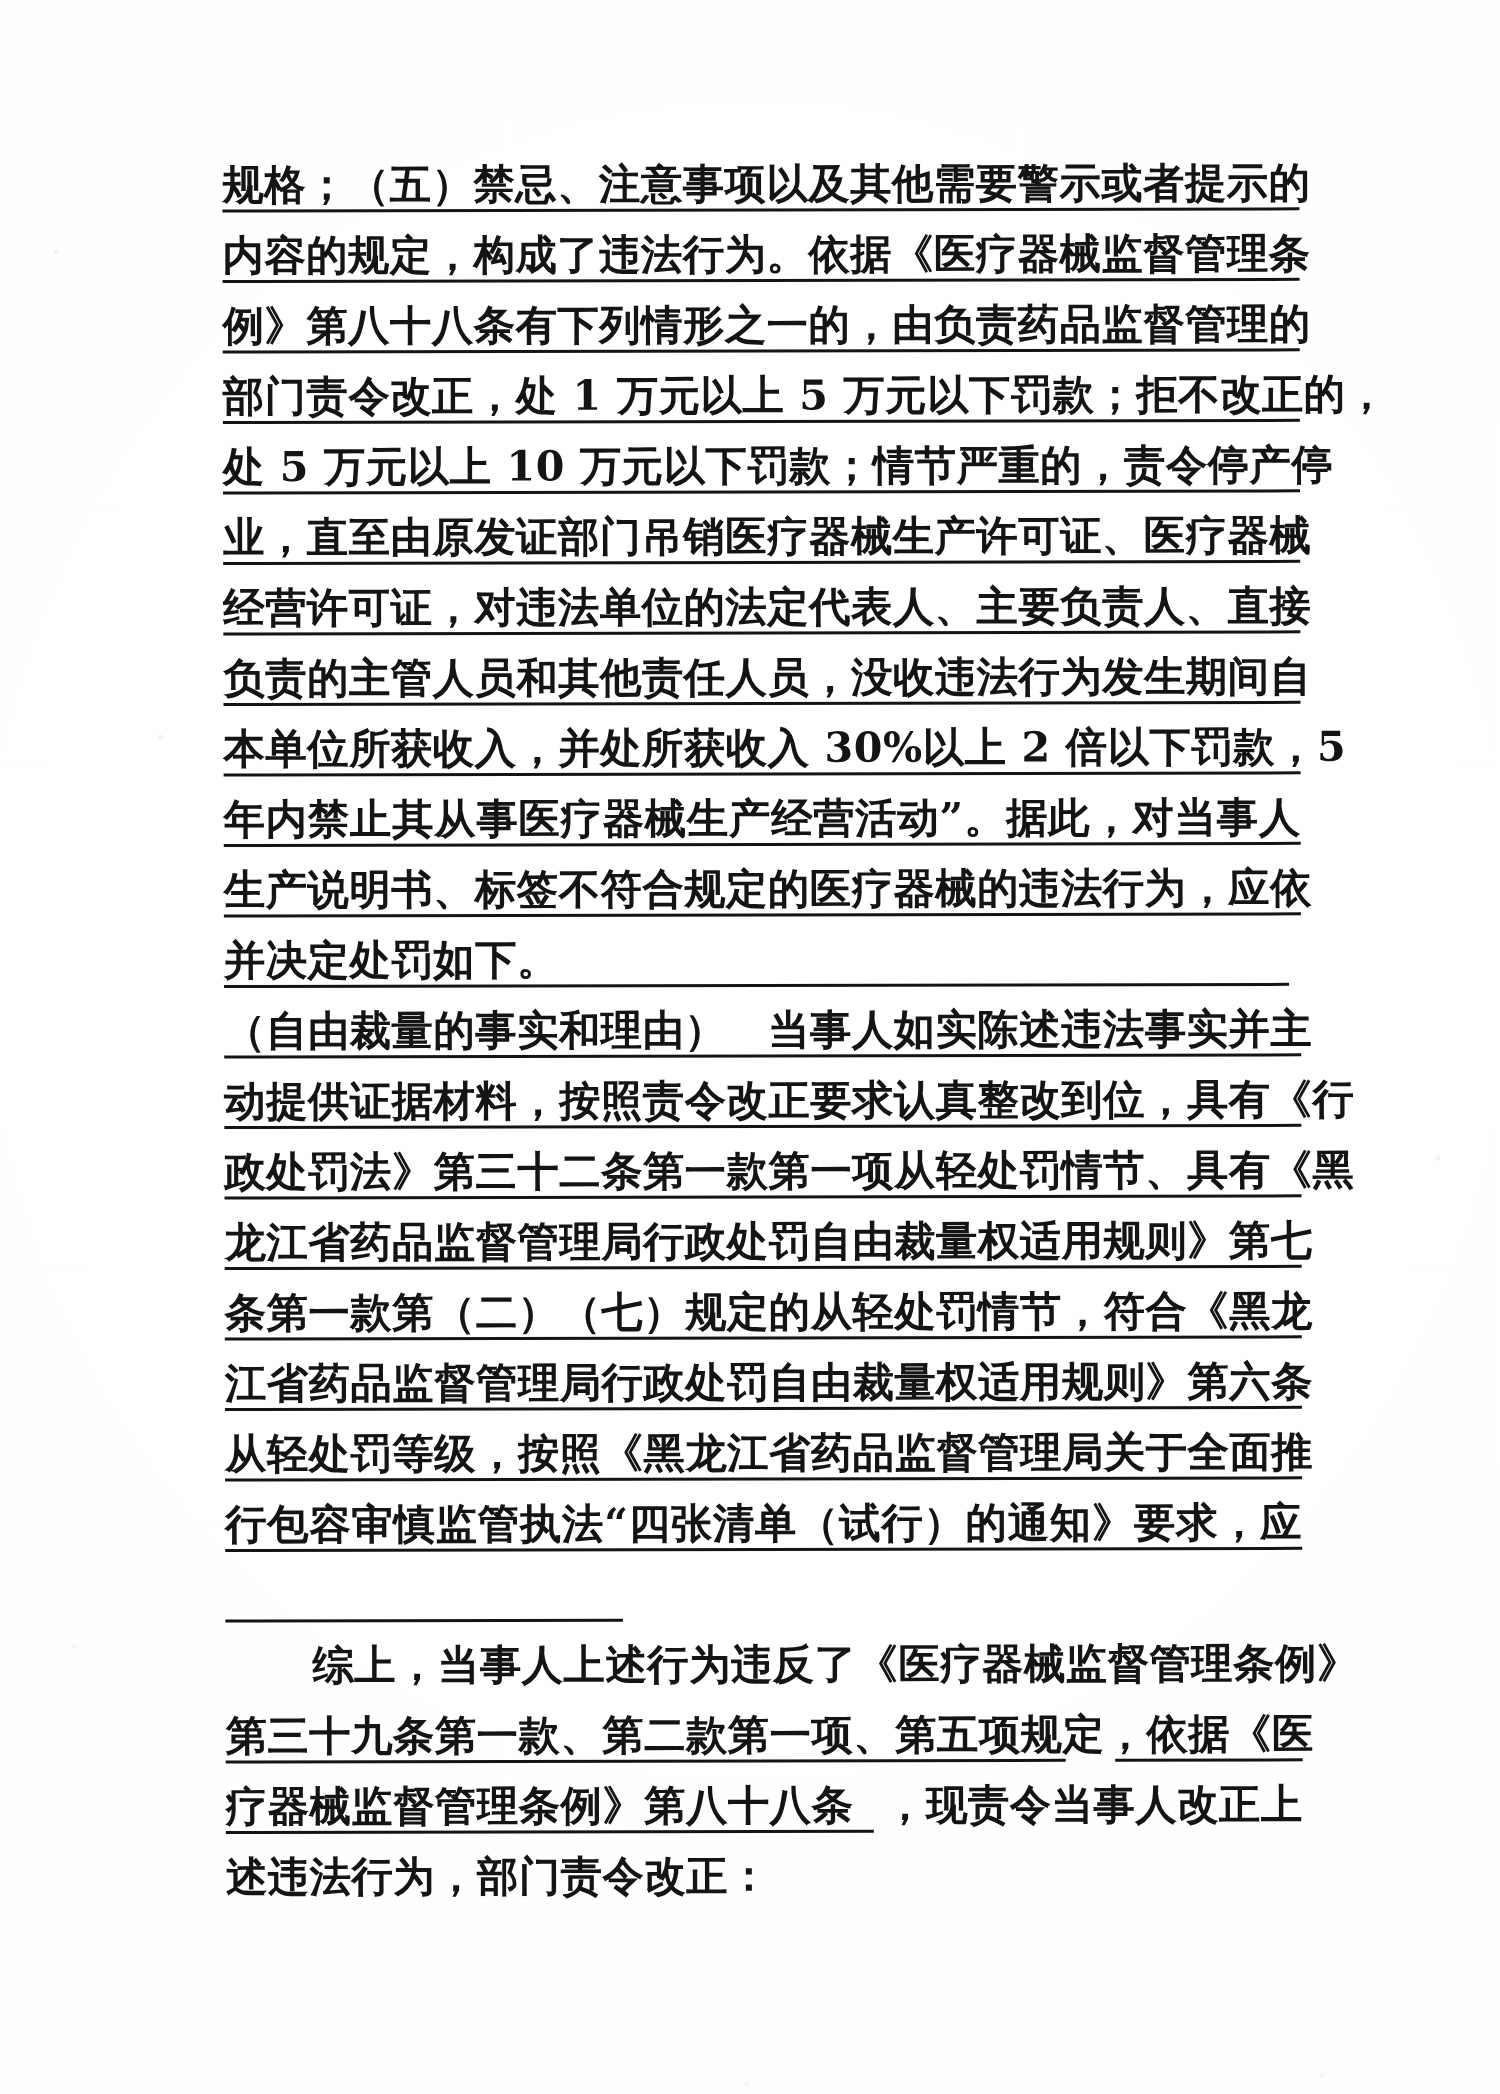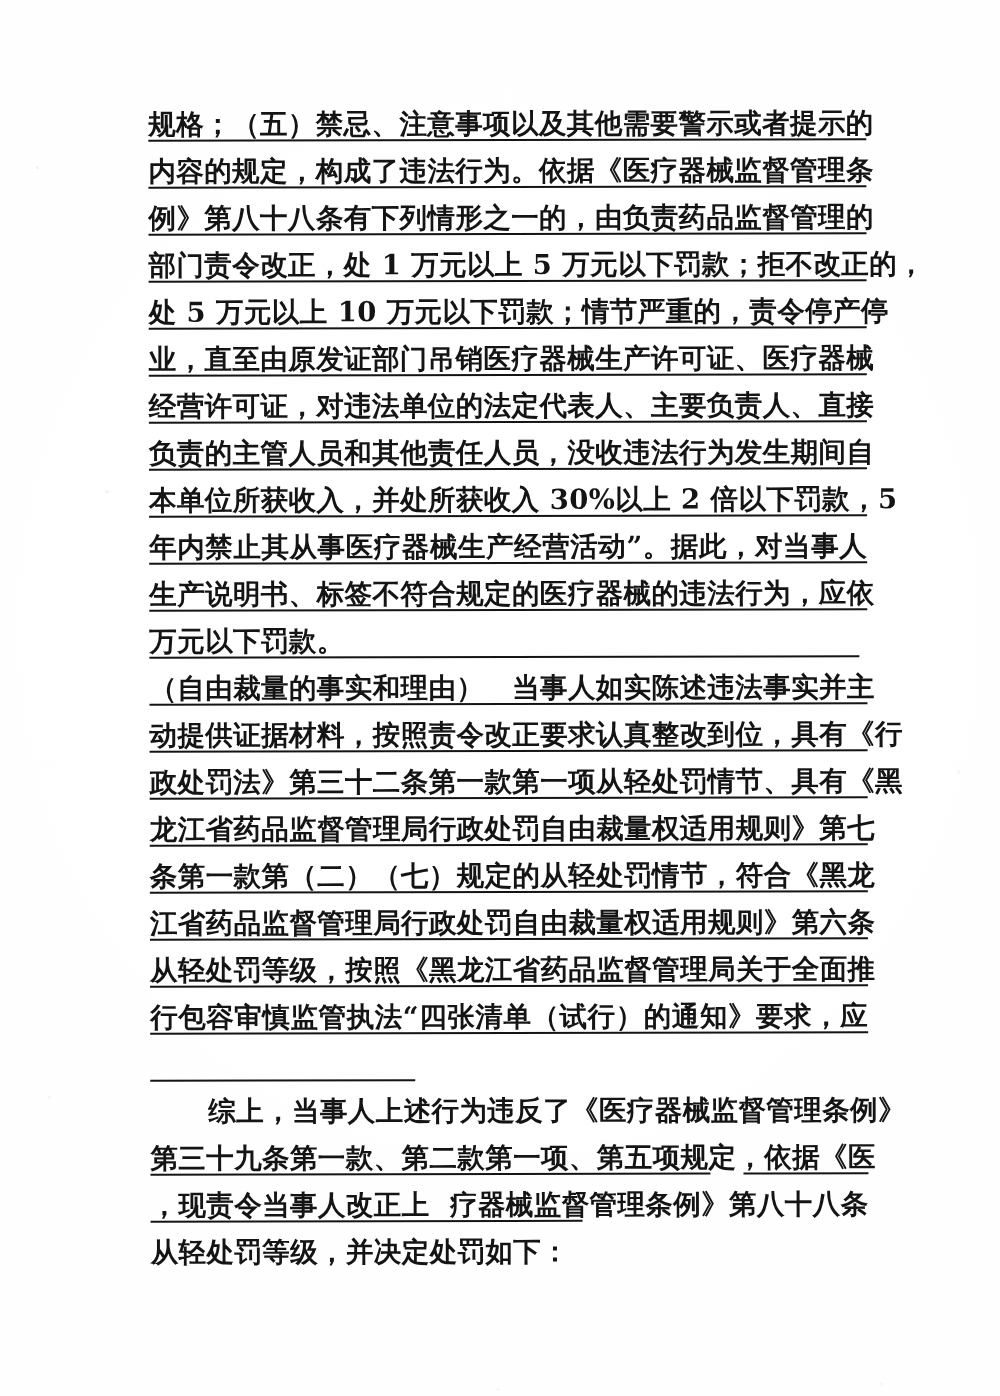--- a/index.html
+++ b/index.html
@@ -132,21 +132,21 @@
     <div class="line just" style="display: block;">
       <span class="ch" style="display: block; width: 100%; text-align: justify; text-align-last: justify;">年内禁止其从事医疗器械生产经营活动”。据此，对当事人</span>
       <span class="ul full"></span>
     </div>
     <div class="line just" style="display: block;">
       <span class="ch" style="display: block; width: 100%; text-align: justify; text-align-last: justify;">生产说明书、标签不符合规定的医疗器械的违法行为，应依</span>
       <span class="ul full"></span>
     </div>
 
     <div class="line">
-      <span class="ch">万元以下罚款。</span>
+      <span class="ch">并决定处罚如下。</span>
       <span class="ul" style="width:710px;"></span>
     </div>
 
     <div class="line just" style="display: block;">
       <span class="ch" style="display: block; width: 100%; text-align: justify; text-align-last: justify;">（自由裁量的事实和理由）　当事人如实陈述违法事实并主</span>
       <span class="ul full"></span>
     </div>
     <div class="line just" style="display: block;">
       <span class="ch" style="display: block; width: 100%; text-align: justify; text-align-last: justify;">动提供证据材料，按照责令改正要求认真整改到位，具有《行</span>
       <span class="ul full"></span>
@@ -185,24 +185,24 @@
     </div>
 
     <div class="line just">
       <span class="ch">第三十九条第一款、第二款第一项、第五项规定，</span>
       <span class="ch">依据《医</span>
       <span class="ul" style="left:0; width:560px;"></span>
       <span class="ul" style="left:593px; right:0; width:auto;"></span>
     </div>
 
     <div class="line just">
+      <span class="ch">疗器械监督管理条例》第八十八条</span>
       <span class="ch">，现责令当事人改正上</span>
-      <span class="ch">疗器械监督管理条例》第八十八条</span>
       <span class="ul" style="width:432px;"></span>
     </div>
 
     <div class="line">
-      <span class="ch">从轻处罚等级，并决定处罚如下：</span>
+      <span class="ch">述违法行为，部门责令改正：</span>
     </div>
 
   </div>
   </div>
 </div>
 
 </body></html>

